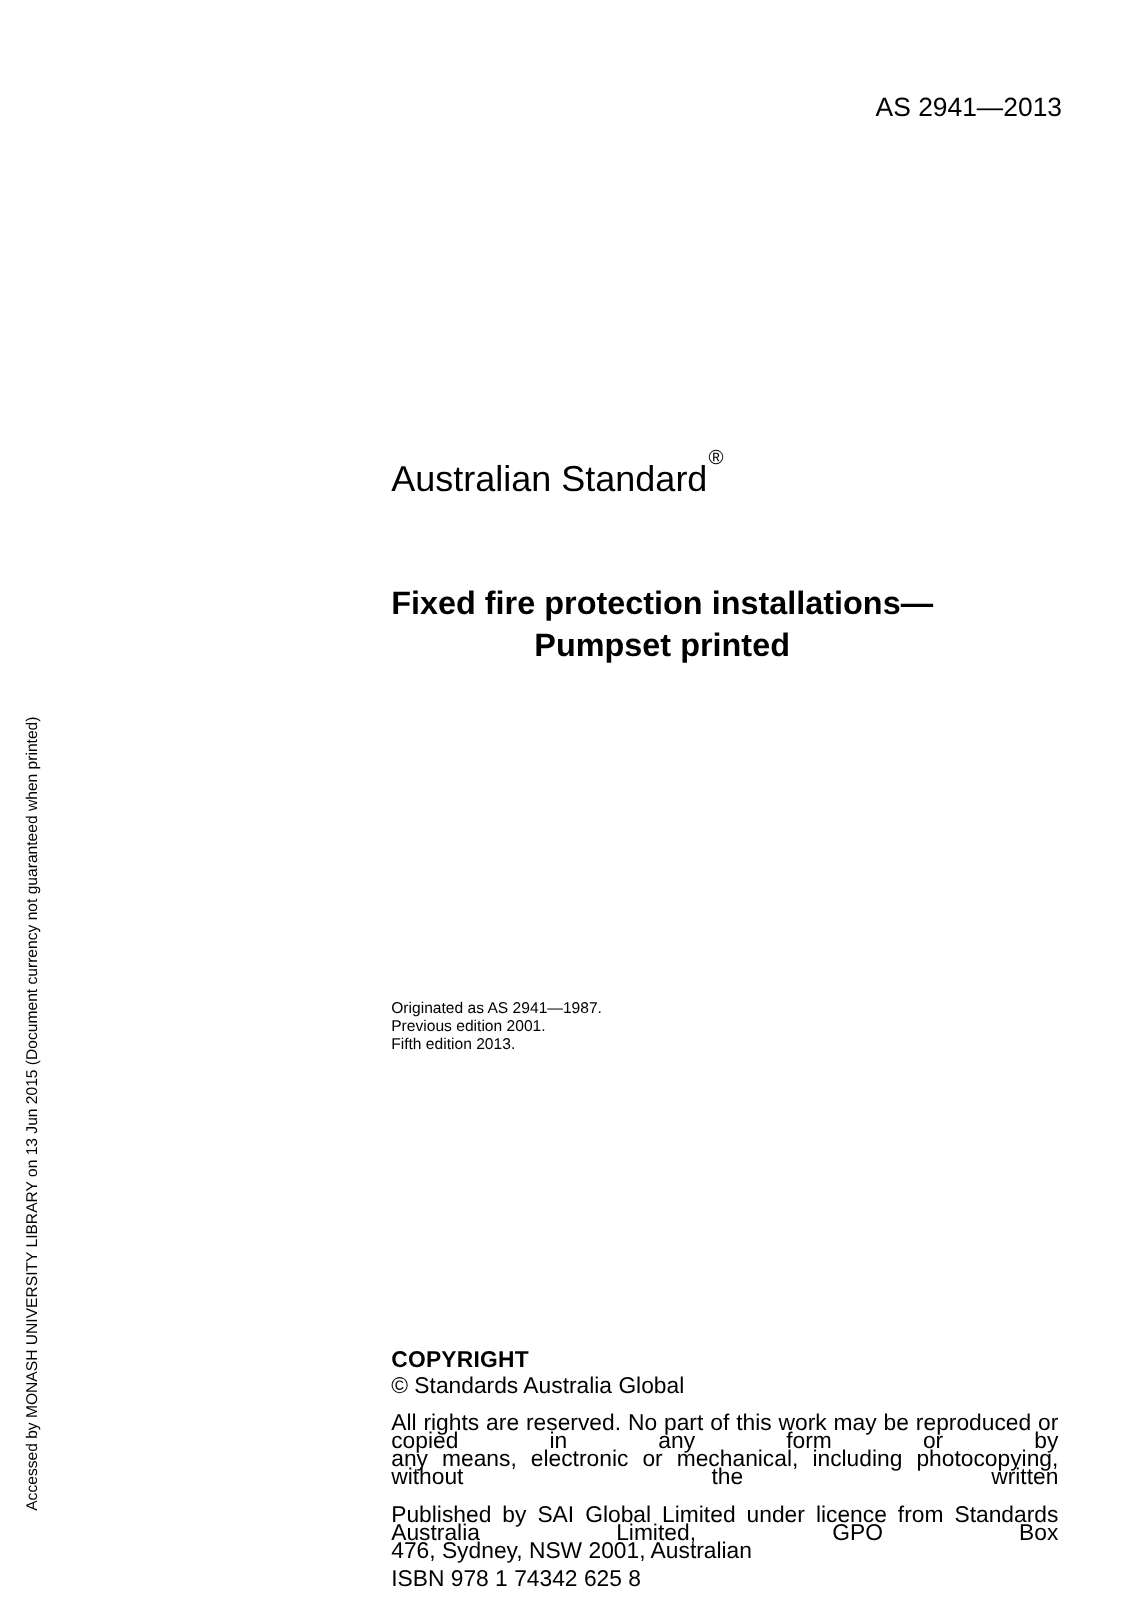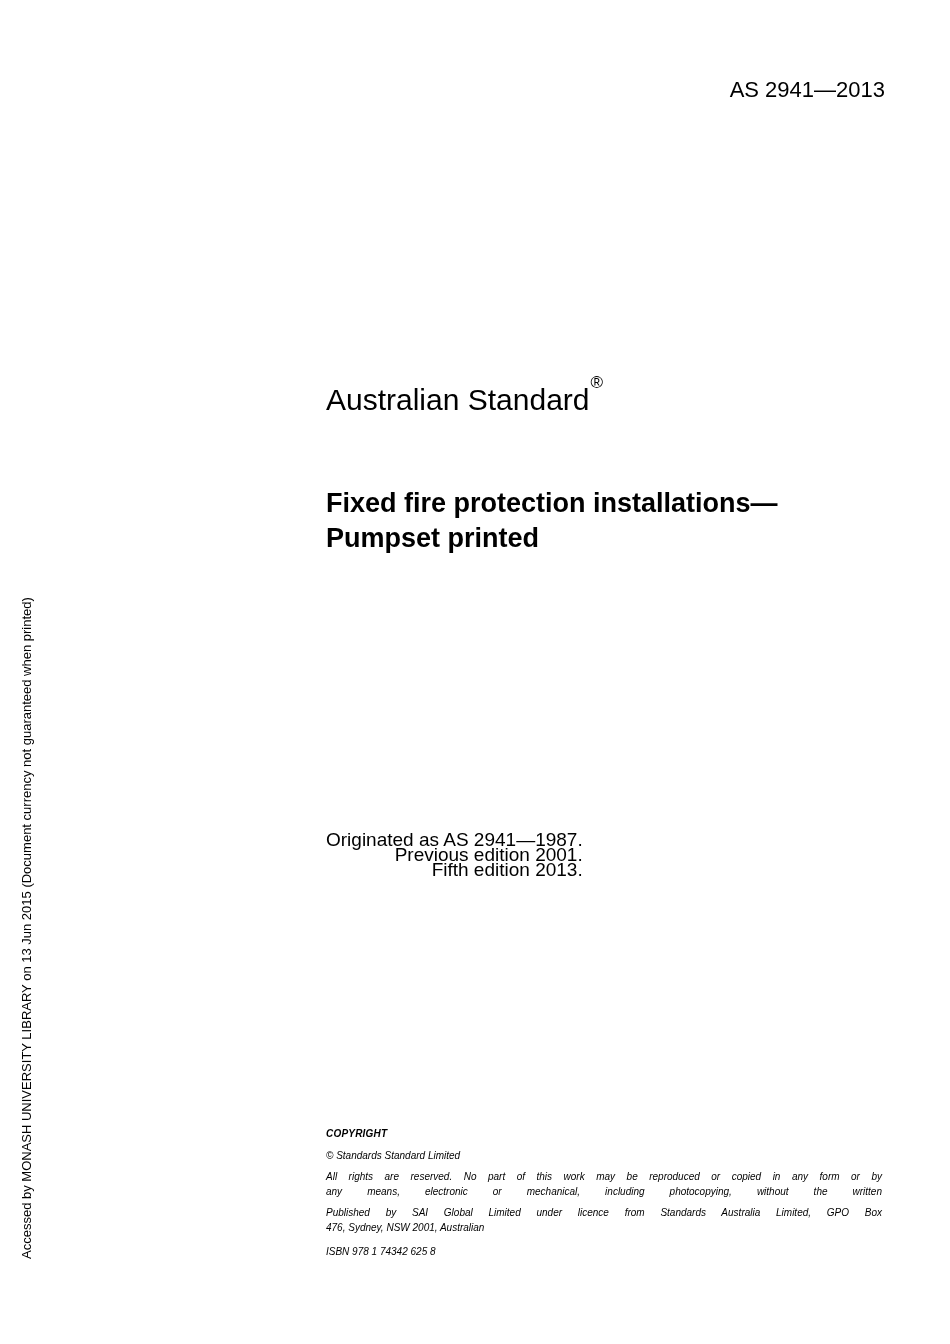--- a/index.html
+++ b/index.html
@@ -43,46 +43,45 @@
   }
 
   .doc-title {
     position: absolute;
     left: 326px;
     top: 486px;
     font-size: 27px;
     line-height: 35px;
     font-weight: bold;
     white-space: nowrap;
+    text-align: center;
   }
 
   .history {
     position: absolute;
     left: 326px;
     top: 832px;
-    font-size: 19px;
+    font-size: 13px;
     line-height: 15px;
-    text-align: right;
   }
 
   .copyright {
     position: absolute;
     left: 326px;
     top: 1126px;
     width: 556px;
-    font-size: 10px;
+    font-size: 19px;
     line-height: 15px;
-    font-style: italic;
   }
   .copyright .c-heading {
     font-weight: bold;
     letter-spacing: 0.2px;
   }
   .copyright .c-owner { margin-top: 7px; }
-  .copyright .c-par   { margin-top: 6px; }
+  .copyright .c-par   { margin-top: 16px; }
   .copyright .c-isbn  { margin-top: 9px; }
 
   .jline {
     text-align: justify;
     text-align-last: justify;
     white-space: normal;
   }
   .jline.last {
     text-align-last: left;
   }
@@ -116,21 +115,21 @@
   </div>
 
   <div class="history">
     <div>Originated as AS 2941—1987.</div>
     <div>Previous edition 2001.</div>
     <div>Fifth edition 2013.</div>
   </div>
 
   <div class="copyright">
     <div class="c-heading">COPYRIGHT</div>
-    <div class="c-owner">© Standards Standard Limited</div>
+    <div class="c-owner">© Standards Australia Global</div>
 
     <div class="c-par">
       <div class="jline">All rights are reserved. No part of this work may be reproduced or copied in any form or by</div>
       <div class="jline">any means, electronic or mechanical, including photocopying, without the written</div>
     </div>
 
     <div class="c-par">
       <div class="jline">Published by SAI Global Limited under licence from Standards Australia Limited, GPO Box</div>
       <div class="jline last">476, Sydney, NSW 2001, Australian</div>
     </div>

